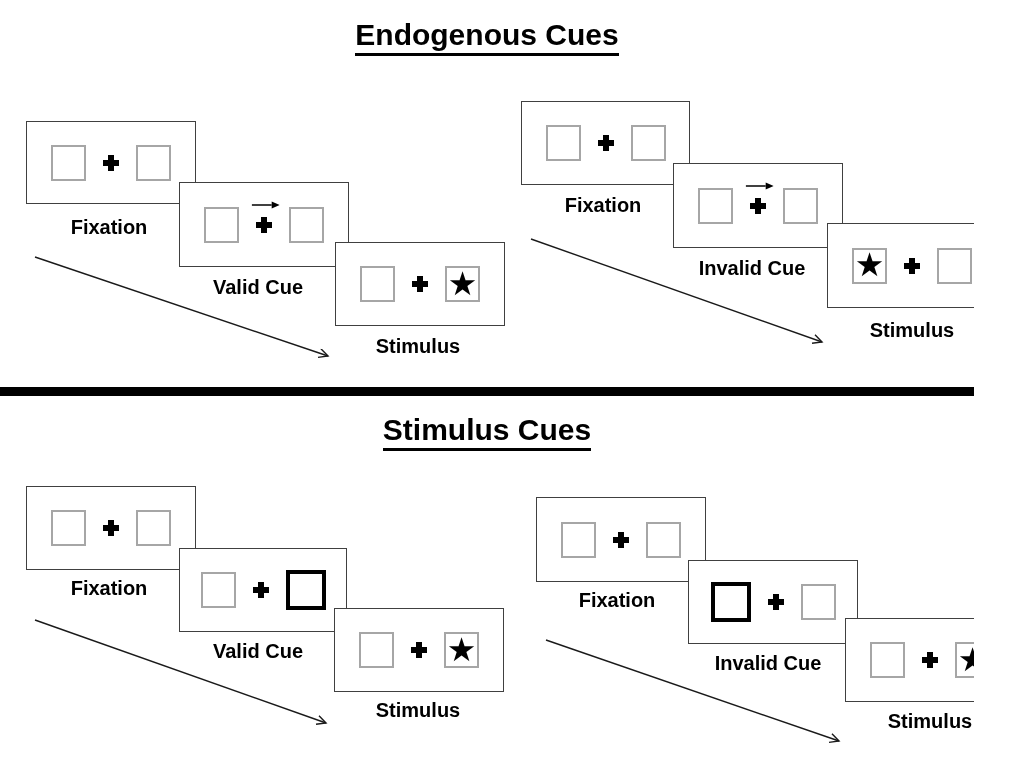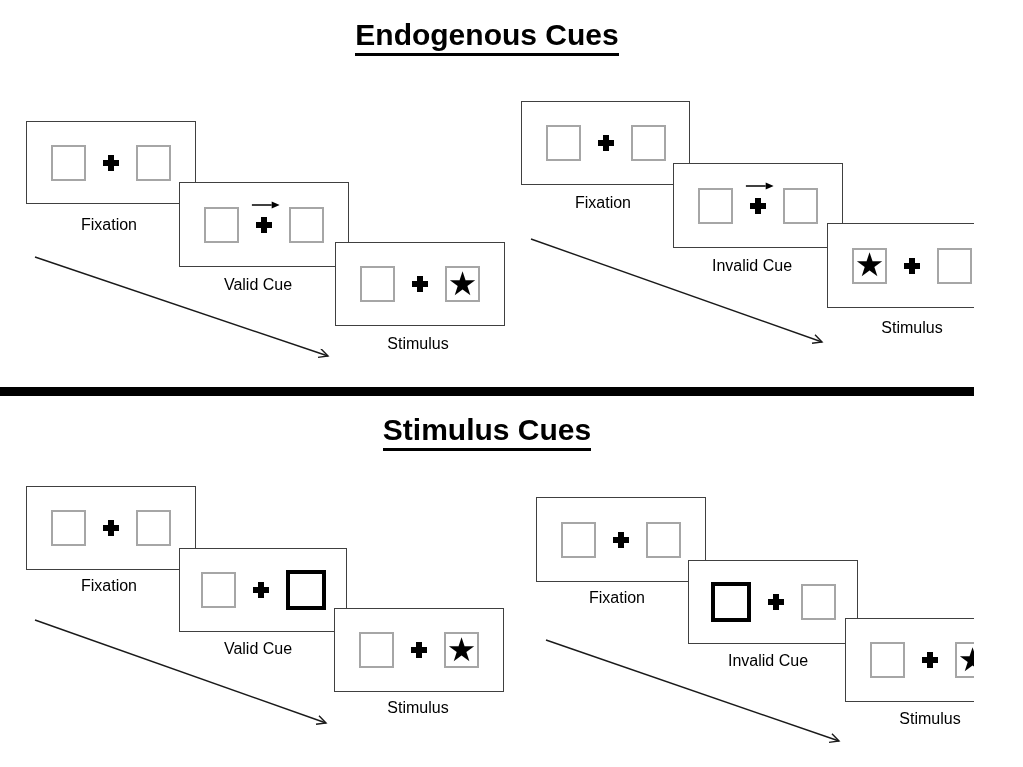--- a/index.html
+++ b/index.html
@@ -23,21 +23,21 @@
     flex:0 0 auto;
   }
   .sq.bold{width:40px;height:40px;border:4px solid #000;}
   .plus{position:relative;width:16px;height:16px;flex:0 0 auto;}
   .plus::before{content:"";position:absolute;left:5px;top:0;width:6px;height:16px;background:#000;}
   .plus::after{content:"";position:absolute;left:0;top:5px;width:16px;height:6px;background:#000;}
   .cross-stack{position:relative;flex:0 0 auto;}
   .cue-arrow{position:absolute;left:50%;transform:translateX(-44%);top:-17px;}
   .star{font-size:33px;line-height:35px;margin-top:-2px;color:#000;}
   .seq-label{
-    position:absolute;transform:translateX(-50%);font-weight:normal;font-size:16px;
+    position:absolute;transform:translateX(-50%);font-weight:bold;font-size:20px;
     white-space:nowrap;z-index:3;line-height:1.1;
   }
   .divider{position:absolute;left:0;top:387px;width:1023px;height:9px;background:#000;z-index:3;}
   .overlay{position:absolute;left:0;top:0;z-index:1;}
 </style>
 </head>
 <body>
 
 <div id="stage">
 

